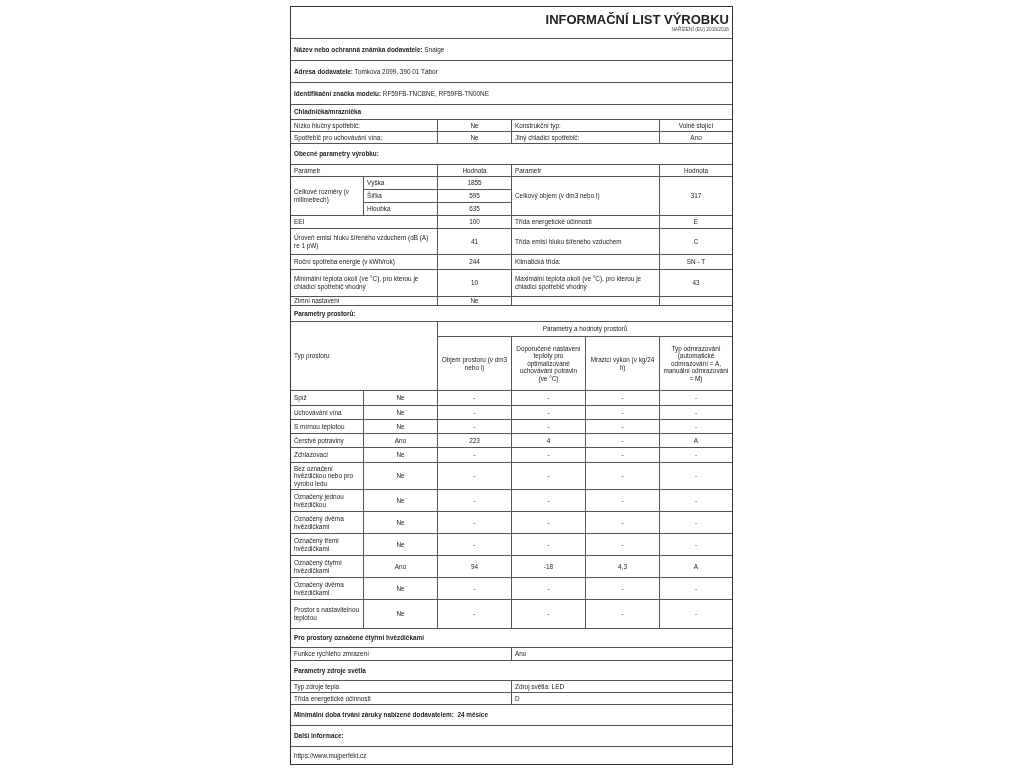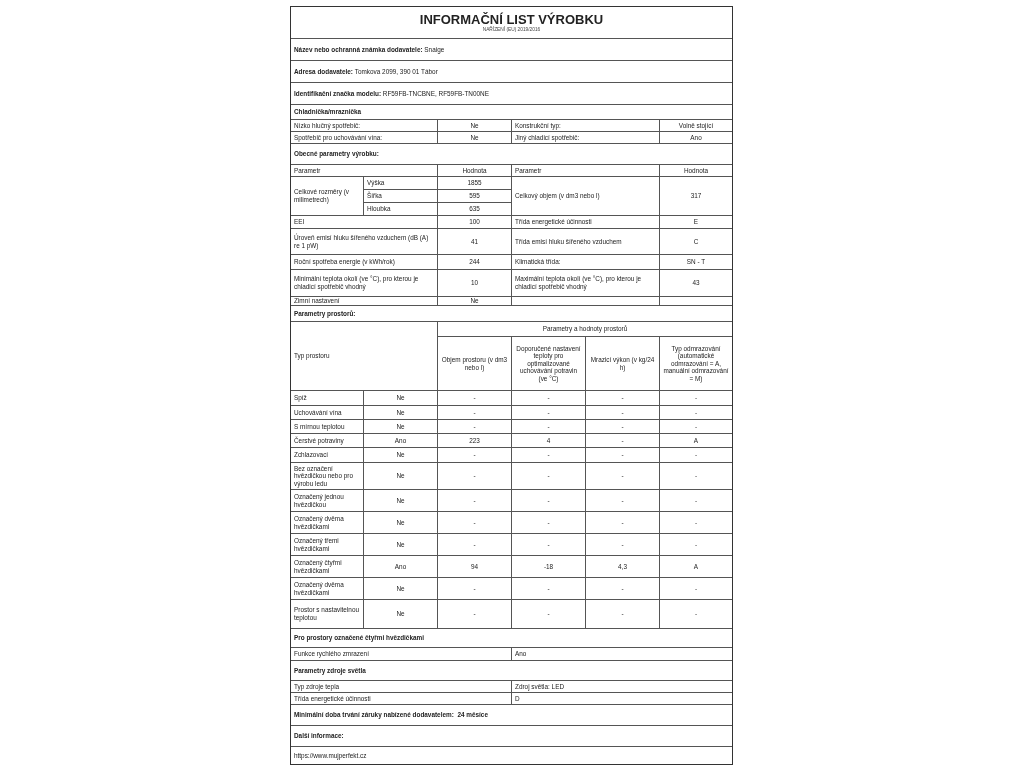--- a/index.html
+++ b/index.html
@@ -15,21 +15,21 @@
     .bb { border-bottom: 1px solid #555; }
     .br { border-right: 1px solid #555; }
     .title { font-size: 13px; font-weight: bold; line-height: 15px; color: #222; }
     .sub { font-size: 4.8px; line-height: 6px; color: #444; }
   </style>
 </head>
 <body>
 
 <div class="sheet">
 
-  <div class="c" style="left:0;top:0;width:441px;height:31px;flex-direction:column;align-items:center;justify-content:center;">
+  <div class="c" style="left:0;top:0;width:441px;height:31px;flex-direction:column;align-items:flex-end;justify-content:center;">
     <span class="title">INFORMAČNÍ LIST VÝROBKU</span>
     <span class="sub">NAŘÍZENÍ (EU) 2019/2016</span>
   </div>
 
   <div class="c bt" style="left:0;top:31px;width:441px;height:22px;">
     <span class="b">Název nebo ochranná známka dodavatele:</span>&nbsp;
     <span>Snaige</span>
   </div>
   <div class="c bt" style="left:0;top:53px;width:441px;height:22px;">
     <span class="b">Adresa dodavatele:</span>&nbsp;

